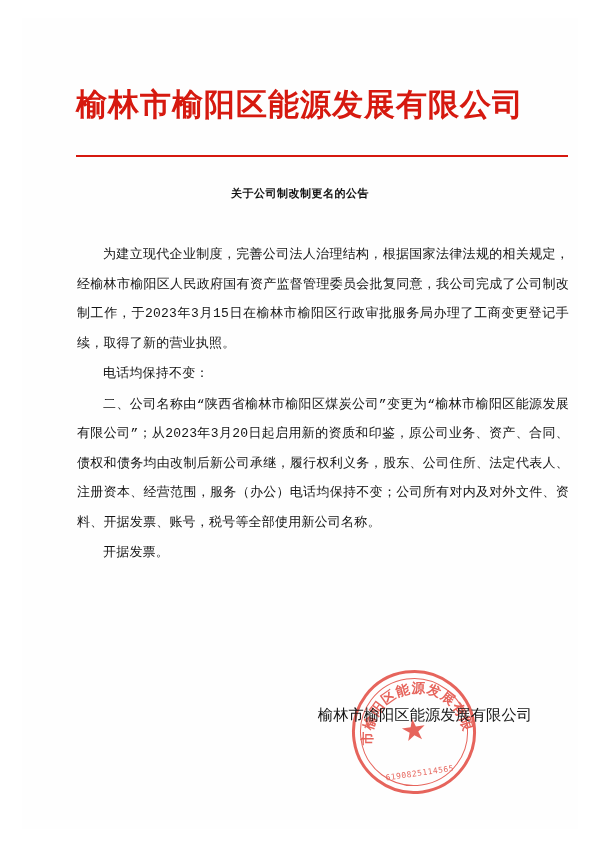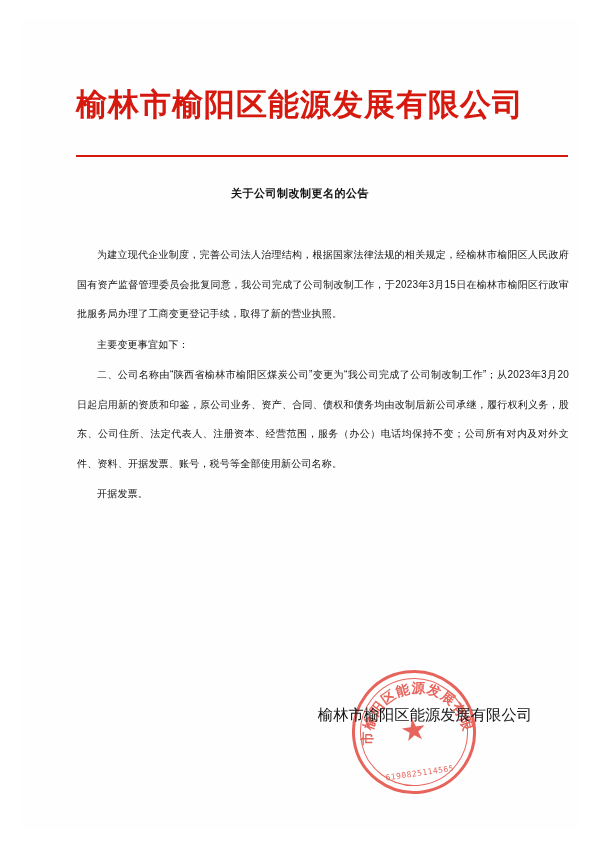--- a/index.html
+++ b/index.html
@@ -62,27 +62,27 @@
     font-family: "DejaVu Sans", "Liberation Sans", sans-serif;
     letter-spacing: 0.5px;
   }
   .body-wrap {
     position: absolute;
     left: 55px;
     top: 222px;
     width: 492px;
   }
   .para {
-    font-size: 10px;
+    font-size: 13px;
     line-height: 29.5px;
     color: #141414;
     text-align: justify;
     text-justify: inter-ideograph;
     margin: 0 0 1px 0;
-    font-family: Liberation Sans, sans-serif;
+    font-family: Liberation Mono, monospace;
     letter-spacing: 0.2px;
   }
   .para.indent {
     text-indent: 2em;
   }
   .signature {
     position: absolute;
     right: 46px;
     top: 682px;
     width: 260px;
@@ -161,22 +161,22 @@
 <div class="page">
   <div class="sheet">
 
     <div class="doc-title">榆林市榆阳区能源发展有限公司</div>
     <div class="title-rule"></div>
 
     <div class="subtitle">关于公司制改制更名的公告</div>
 
     <div class="body-wrap">
       <p class="para indent">为建立现代企业制度，完善公司法人治理结构，根据国家法律法规的相关规定，经榆林市榆阳区人民政府国有资产监督管理委员会批复同意，我公司完成了公司制改制工作，于2023年3月15日在榆林市榆阳区行政审批服务局办理了工商变更登记手续，取得了新的营业执照。</p>
-      <p class="para indent">主要变更事宜如下：</p>
-      <p class="para indent">二、公司名称由“陕西省榆林市榆阳区煤炭公司”变更为“我公司完成了公司制改制工作”；从2023年3月20日起启用新的资质和印鉴，原公司业务、资产、合同、债权和债务均由改制后新公司承继，履行权利义务，股东、公司住所、法定代表人、注册资本、经营范围，服务（办公）电话均保持不变；公司所有对内及对外文件、资料、开据发票、账号，税号等全部使用新公司名称。</p>
+      <p class="para indent">电话均保持不变：</p>
+      <p class="para indent">二、公司名称由“陕西省榆林市榆阳区煤炭公司”变更为“榆林市榆阳区能源发展有限公司”；从2023年3月20日起启用新的资质和印鉴，原公司业务、资产、合同、债权和债务均由改制后新公司承继，履行权利义务，股东、公司住所、法定代表人、注册资本、经营范围，服务（办公）电话均保持不变；公司所有对内及对外文件、资料、开据发票、账号，税号等全部使用新公司名称。</p>
       <p class="para indent">开据发票。</p>
     </div>
 
     <div class="seal">
       <div class="seal-inner"></div>
       <svg class="seal-arc" viewBox="0 0 124 124">
         <defs>
           <path id="sealArc" d="M 16,66 A 46,46 0 0 1 108,66"></path>
         </defs>
         <text>

